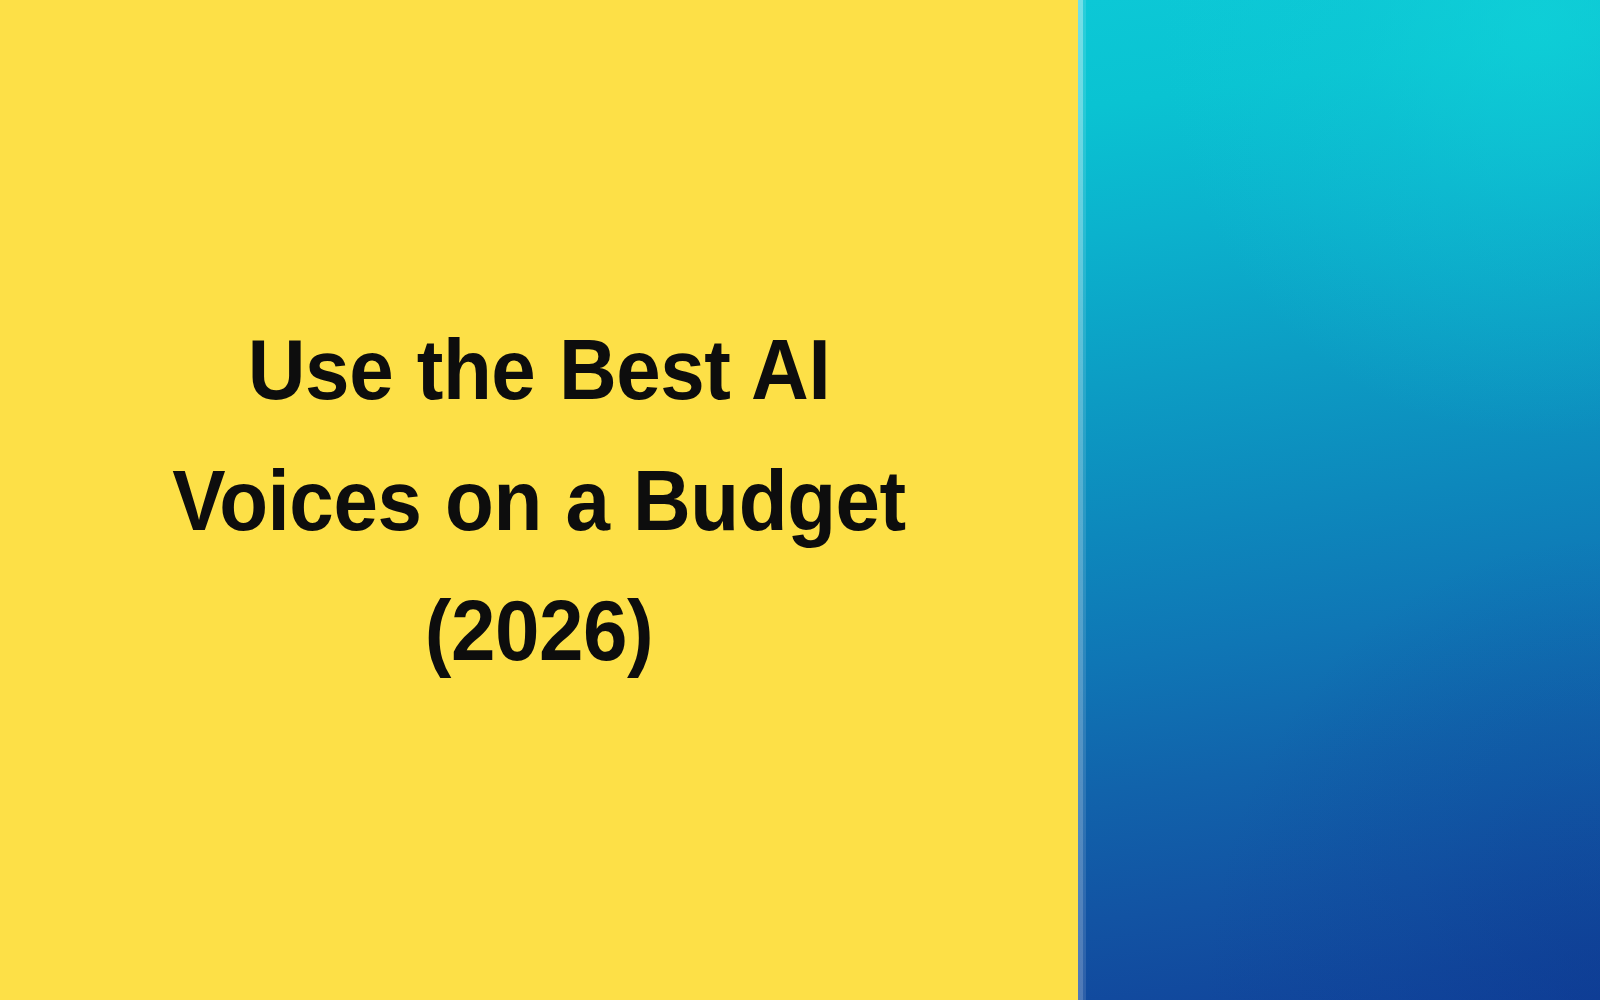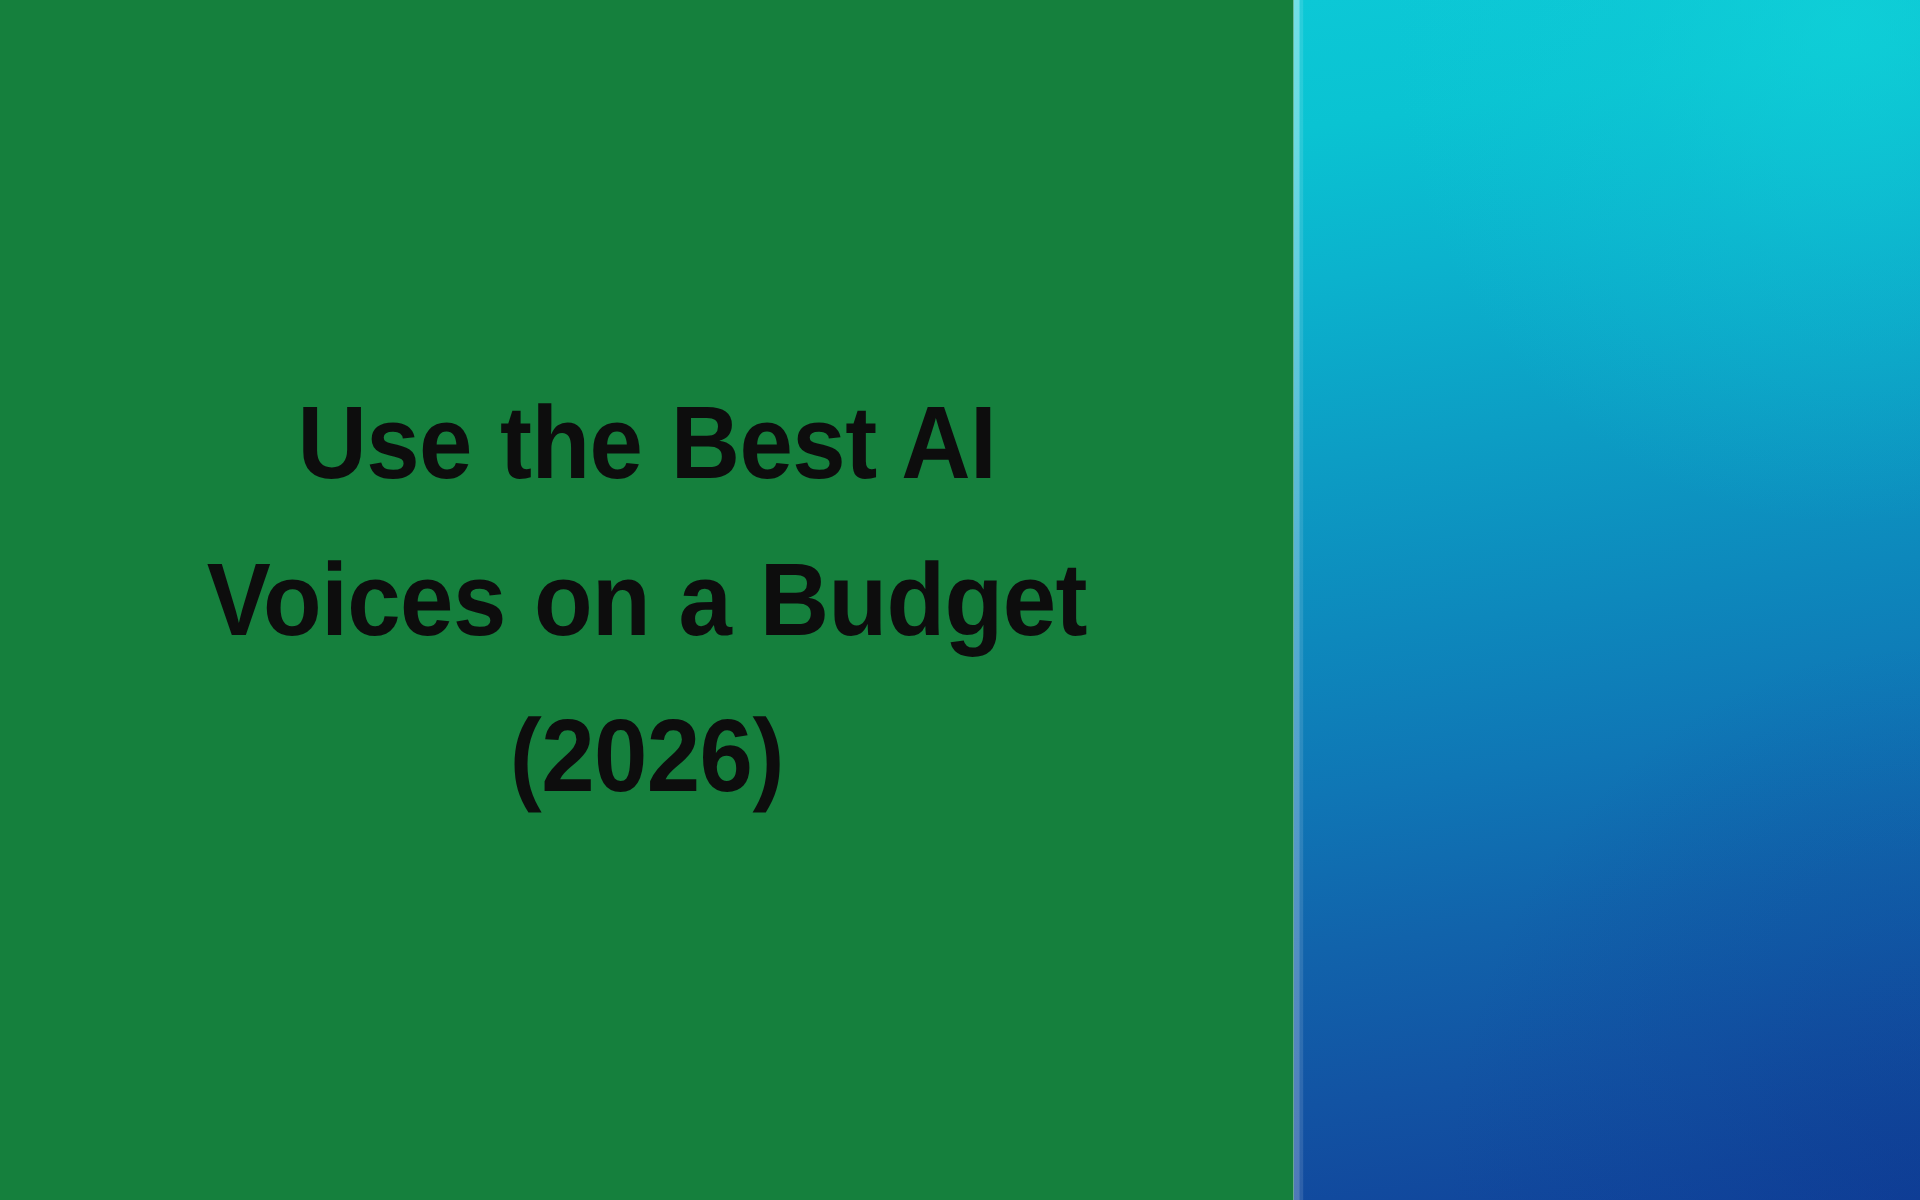--- a/index.html
+++ b/index.html
@@ -18,21 +18,21 @@
     flex-direction: row;
     font-family: "Liberation Sans", "DejaVu Sans", sans-serif;
   }
 
   
   .title-panel {
     position: relative;
     width: 1078px;
     height: 1000px;
     flex: 0 0 1078px;
-    background: #15803d;
+    background: #fde047;
     display: flex;
     align-items: center;
     justify-content: center;
     box-sizing: border-box;
     padding: 0 86px;
   }
 
   .title-text {
     margin: 0;
     width: 100%;

